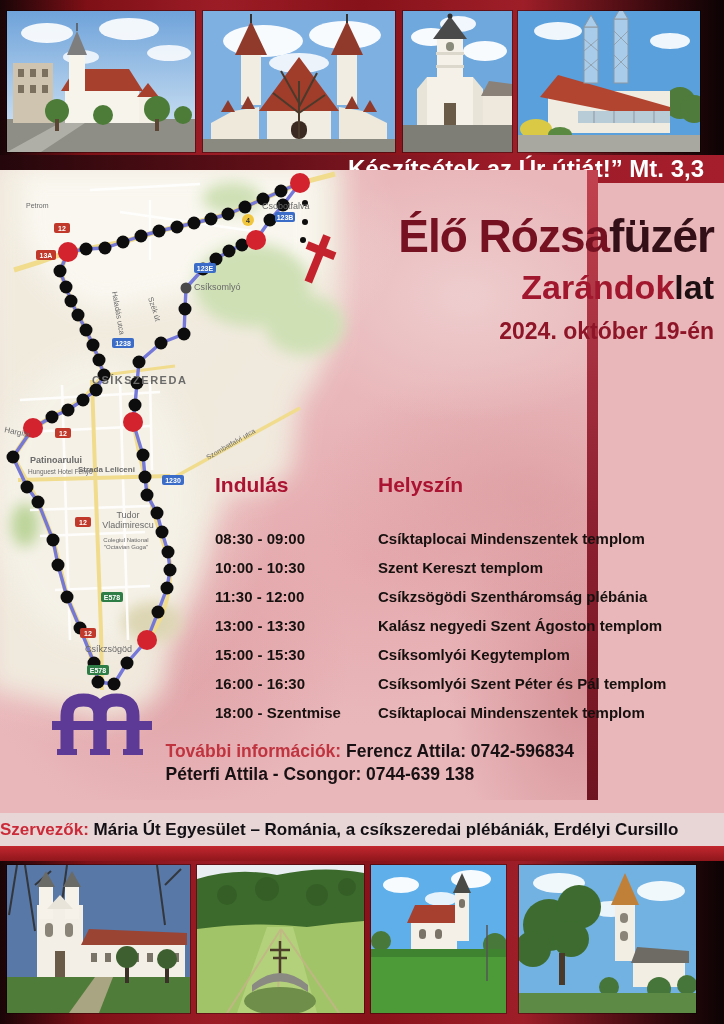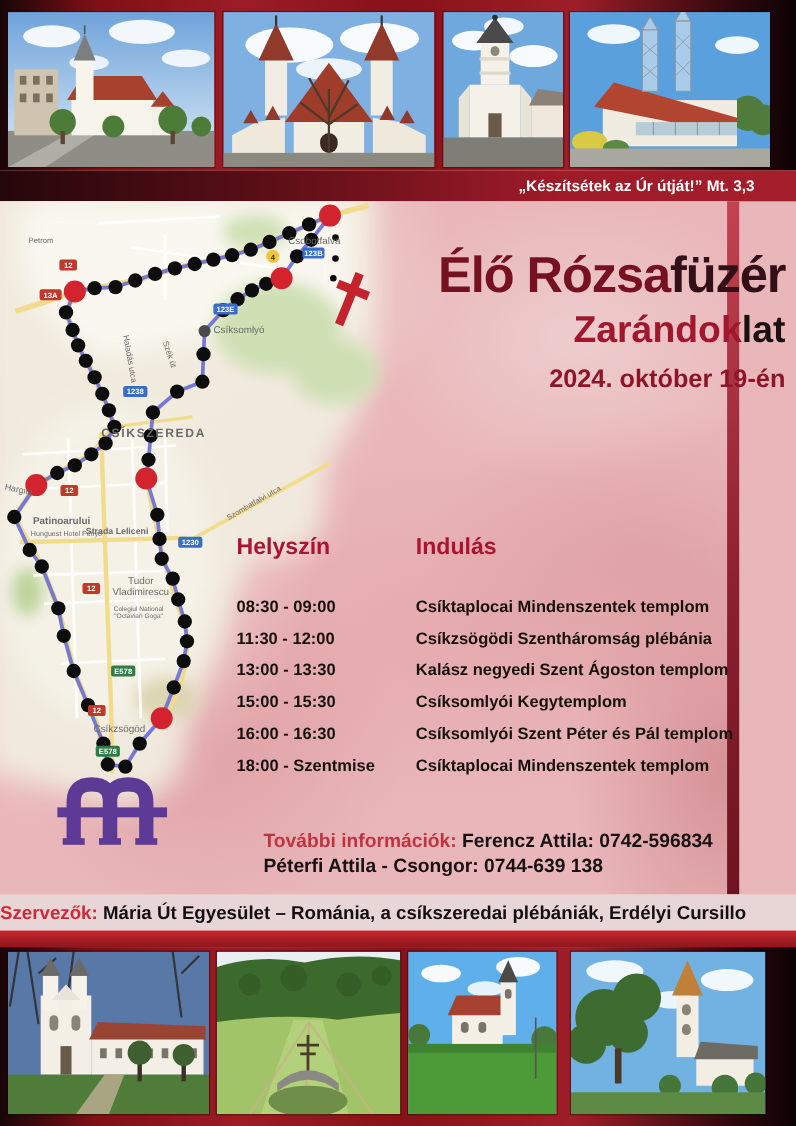--- a/index.html
+++ b/index.html
@@ -8,24 +8,24 @@
   
   .band{position:absolute;left:0;width:724px;
         background:linear-gradient(90deg,#190507 0%,#7e1016 12%,#9c1c26 30%,#871219 50%,#9e1e28 72%,#30080c 92%,#0c0304 100%);}
   .band-top{top:0;height:155px;}
   .band-bottom{top:861px;height:163px;}
   .photo{position:absolute;overflow:hidden;box-shadow:0 0 0 1px rgba(0,0,0,.35);}
   .photo svg{display:block;}
   
   .quote-band{position:absolute;left:0;top:155px;width:724px;height:28px;
       background:linear-gradient(90deg,#24070b,#5e0f17 35%,#9e1b28 70%,#a51e2c 100%);
-      color:#fff;font-weight:bold;font-size:14px;line-height:28px;text-align:right;
-      padding-right:38px;box-sizing:border-box;}
-  
-  .main{position:absolute;left:0;top:183px;width:672px;height:630px;background-color:#e9b7ba;
+      color:#fff;font-weight:bold;font-size:24px;line-height:28px;text-align:right;
+      padding-right:20px;box-sizing:border-box;}
+  
+  .main{position:absolute;left:0;top:170px;width:598px;height:630px;background-color:#e9b7ba;
     background-image:
       radial-gradient(ellipse 420px 260px at 18% 10%, rgba(250,246,238,.95), rgba(250,246,238,0) 70%),
       radial-gradient(ellipse 300px 420px at 12% 45%, rgba(246,240,230,.8), rgba(246,240,230,0) 70%),
       radial-gradient(ellipse 260px 180px at 78% 20%, rgba(240,214,214,.7), rgba(240,214,214,0) 70%),
       radial-gradient(ellipse 300px 200px at 88% 52%, rgba(216,148,152,.55), rgba(216,148,152,0) 70%),
       radial-gradient(ellipse 480px 240px at 62% 62%, rgba(225,155,160,.45), rgba(225,155,160,0) 70%),
       radial-gradient(ellipse 260px 240px at 28% 78%, rgba(214,142,148,.5), rgba(214,142,148,0) 70%),
       radial-gradient(ellipse 200px 300px at 98% 82%, rgba(190,100,108,.45), rgba(190,100,108,0) 70%);}
   .right-strip{position:absolute;right:0;top:0;width:11px;height:100%;
       background:linear-gradient(180deg,#c24350,#8d2030 55%,#6e1420);}
@@ -398,27 +398,31 @@
     </div>
 
     <div class="title-block">
       <div class="t-line1"><span class="r1">Élő Rózsa</span><span class="d1">füzér</span></div>
       <div class="t-line2"><span class="r2">Zarándok</span><span class="d2">lat</span></div>
       <div class="t-line4">2024. október 19-én</div>
     </div>
 
     <div class="schedule">
       <div class="sched-head">
+        <div>Indulás</div>
         <div>Helyszín</div>
-        <div>Indulás</div>
       </div>
       <div class="sched-rows">
         <div class="srow">
             <div>08:30 - 09:00</div>
             <div>Csíktaplocai Mindenszentek templom</div>
+          </div>
+        <div class="srow">
+            <div>10:00 - 10:30</div>
+            <div>Szent Kereszt templom</div>
           </div>
         <div class="srow">
             <div>11:30 - 12:00</div>
             <div>Csíkzsögödi Szentháromság plébánia</div>
           </div>
         <div class="srow">
             <div>13:00 - 13:30</div>
             <div>Kalász negyedi Szent Ágoston templom</div>
           </div>
         <div class="srow">

